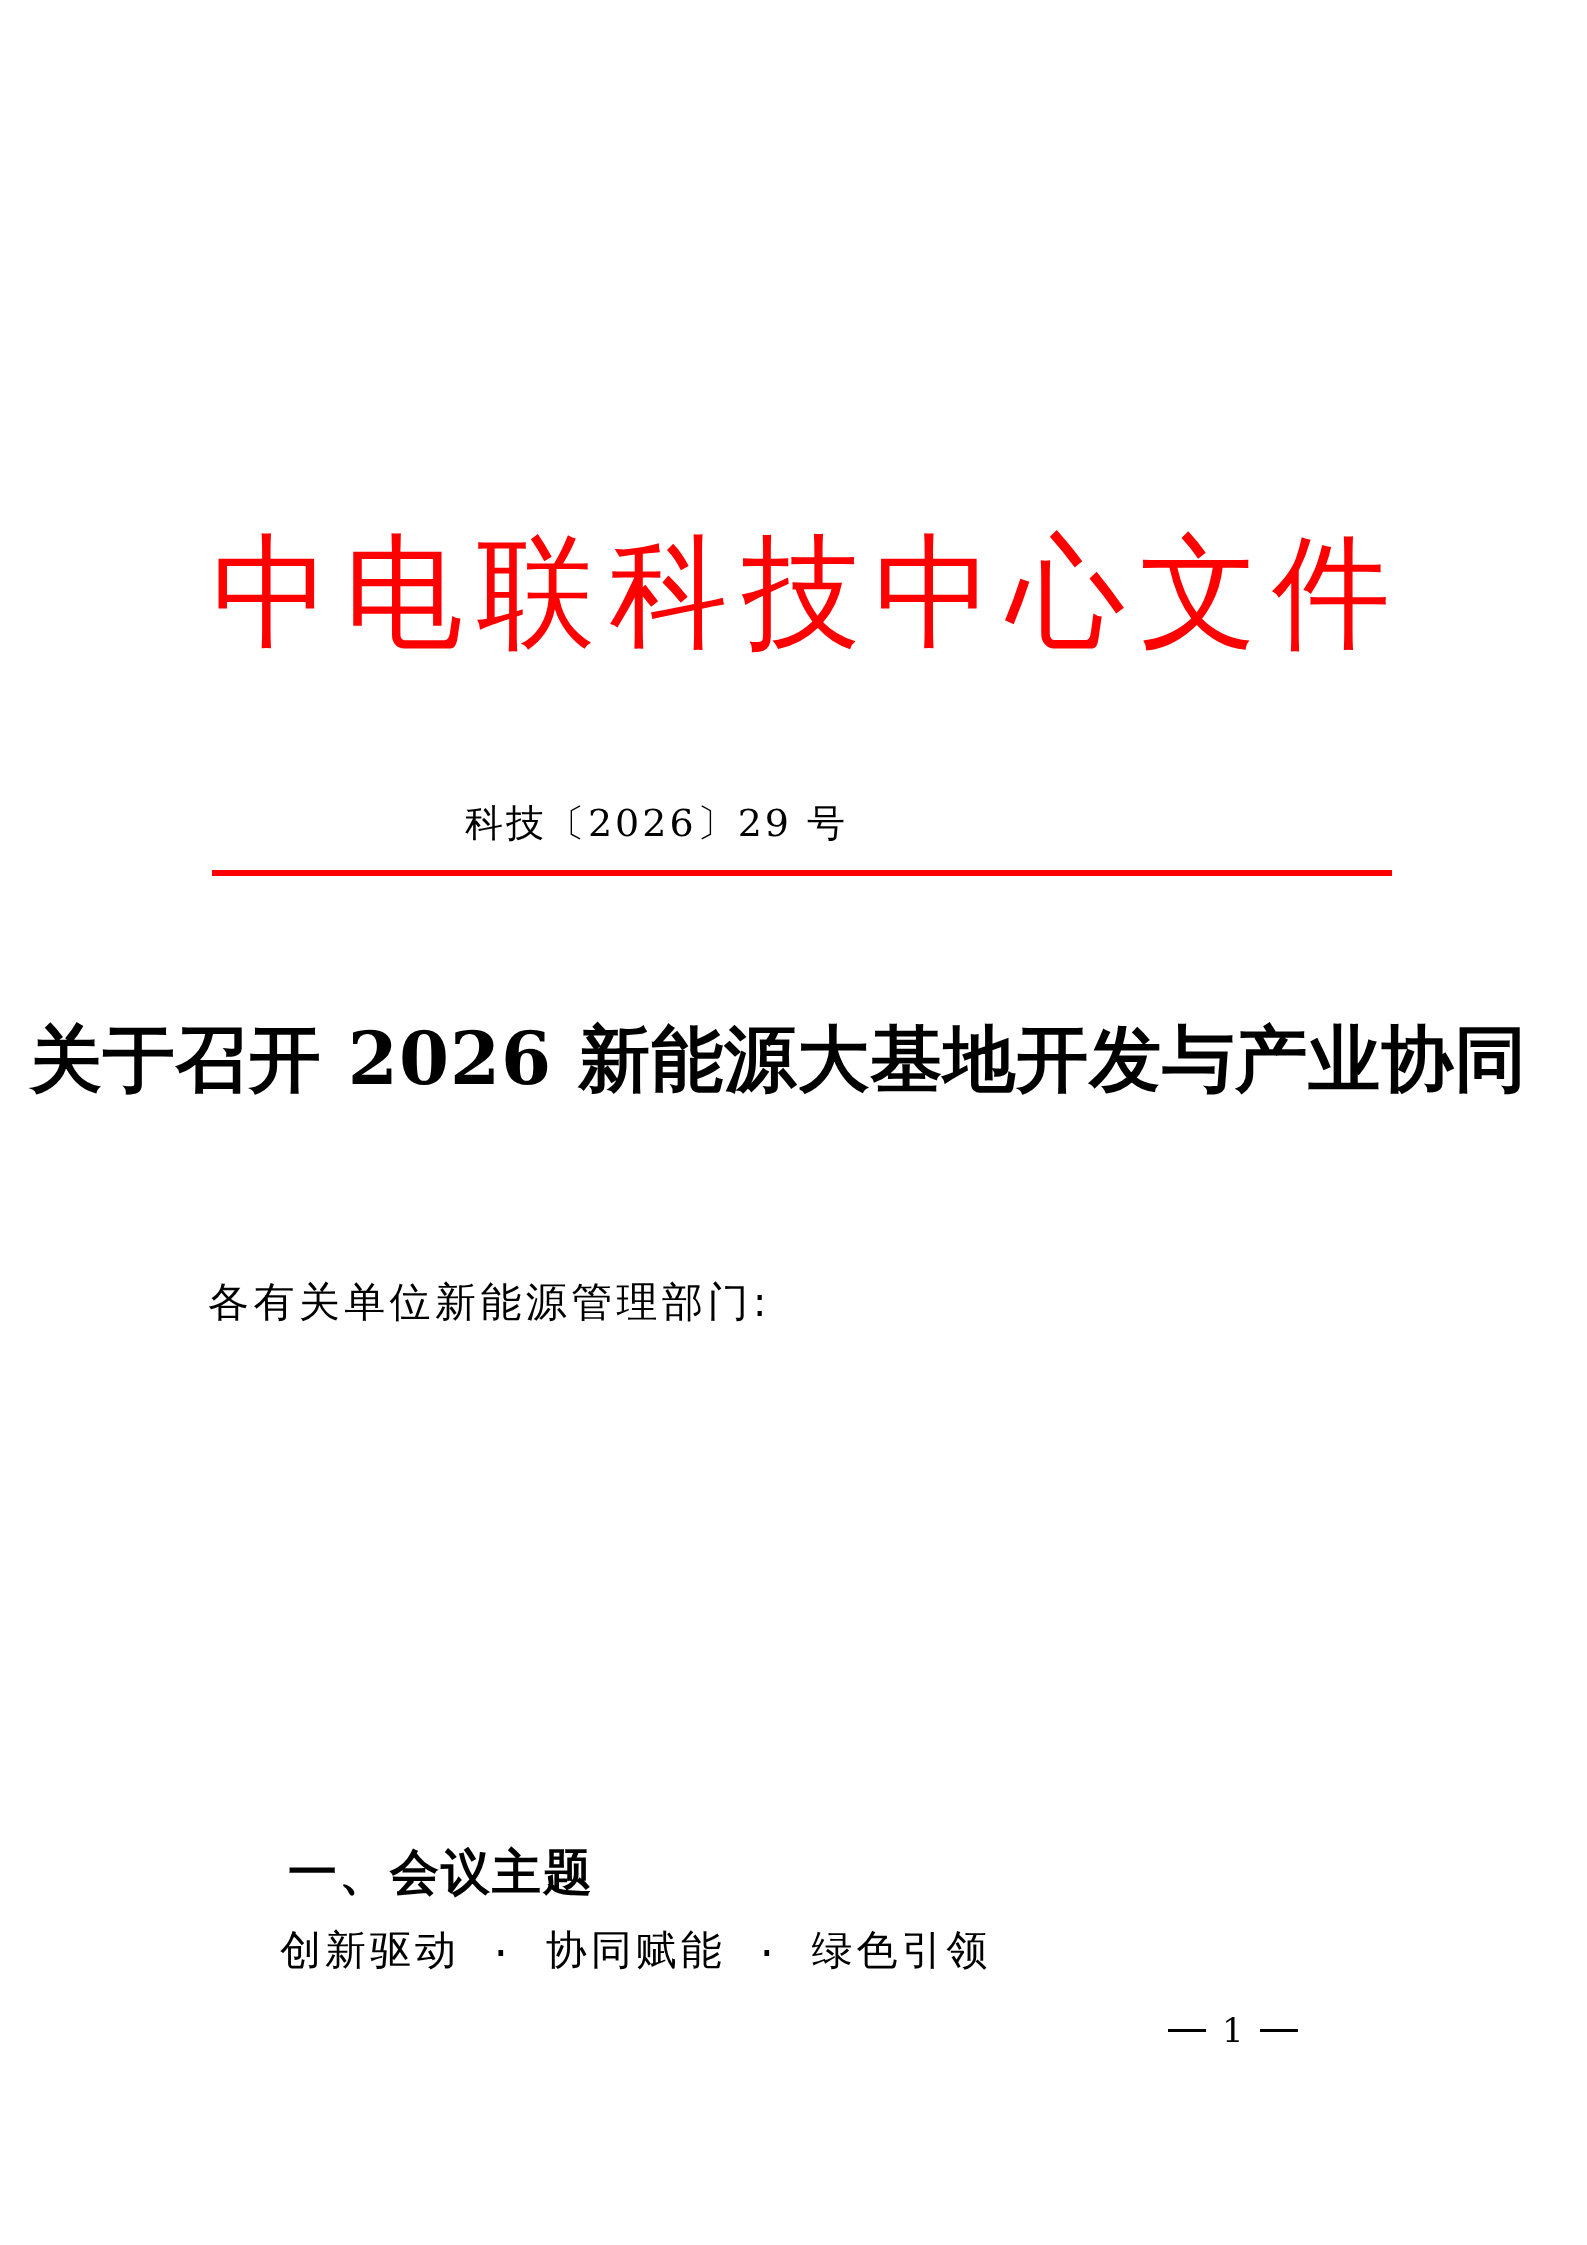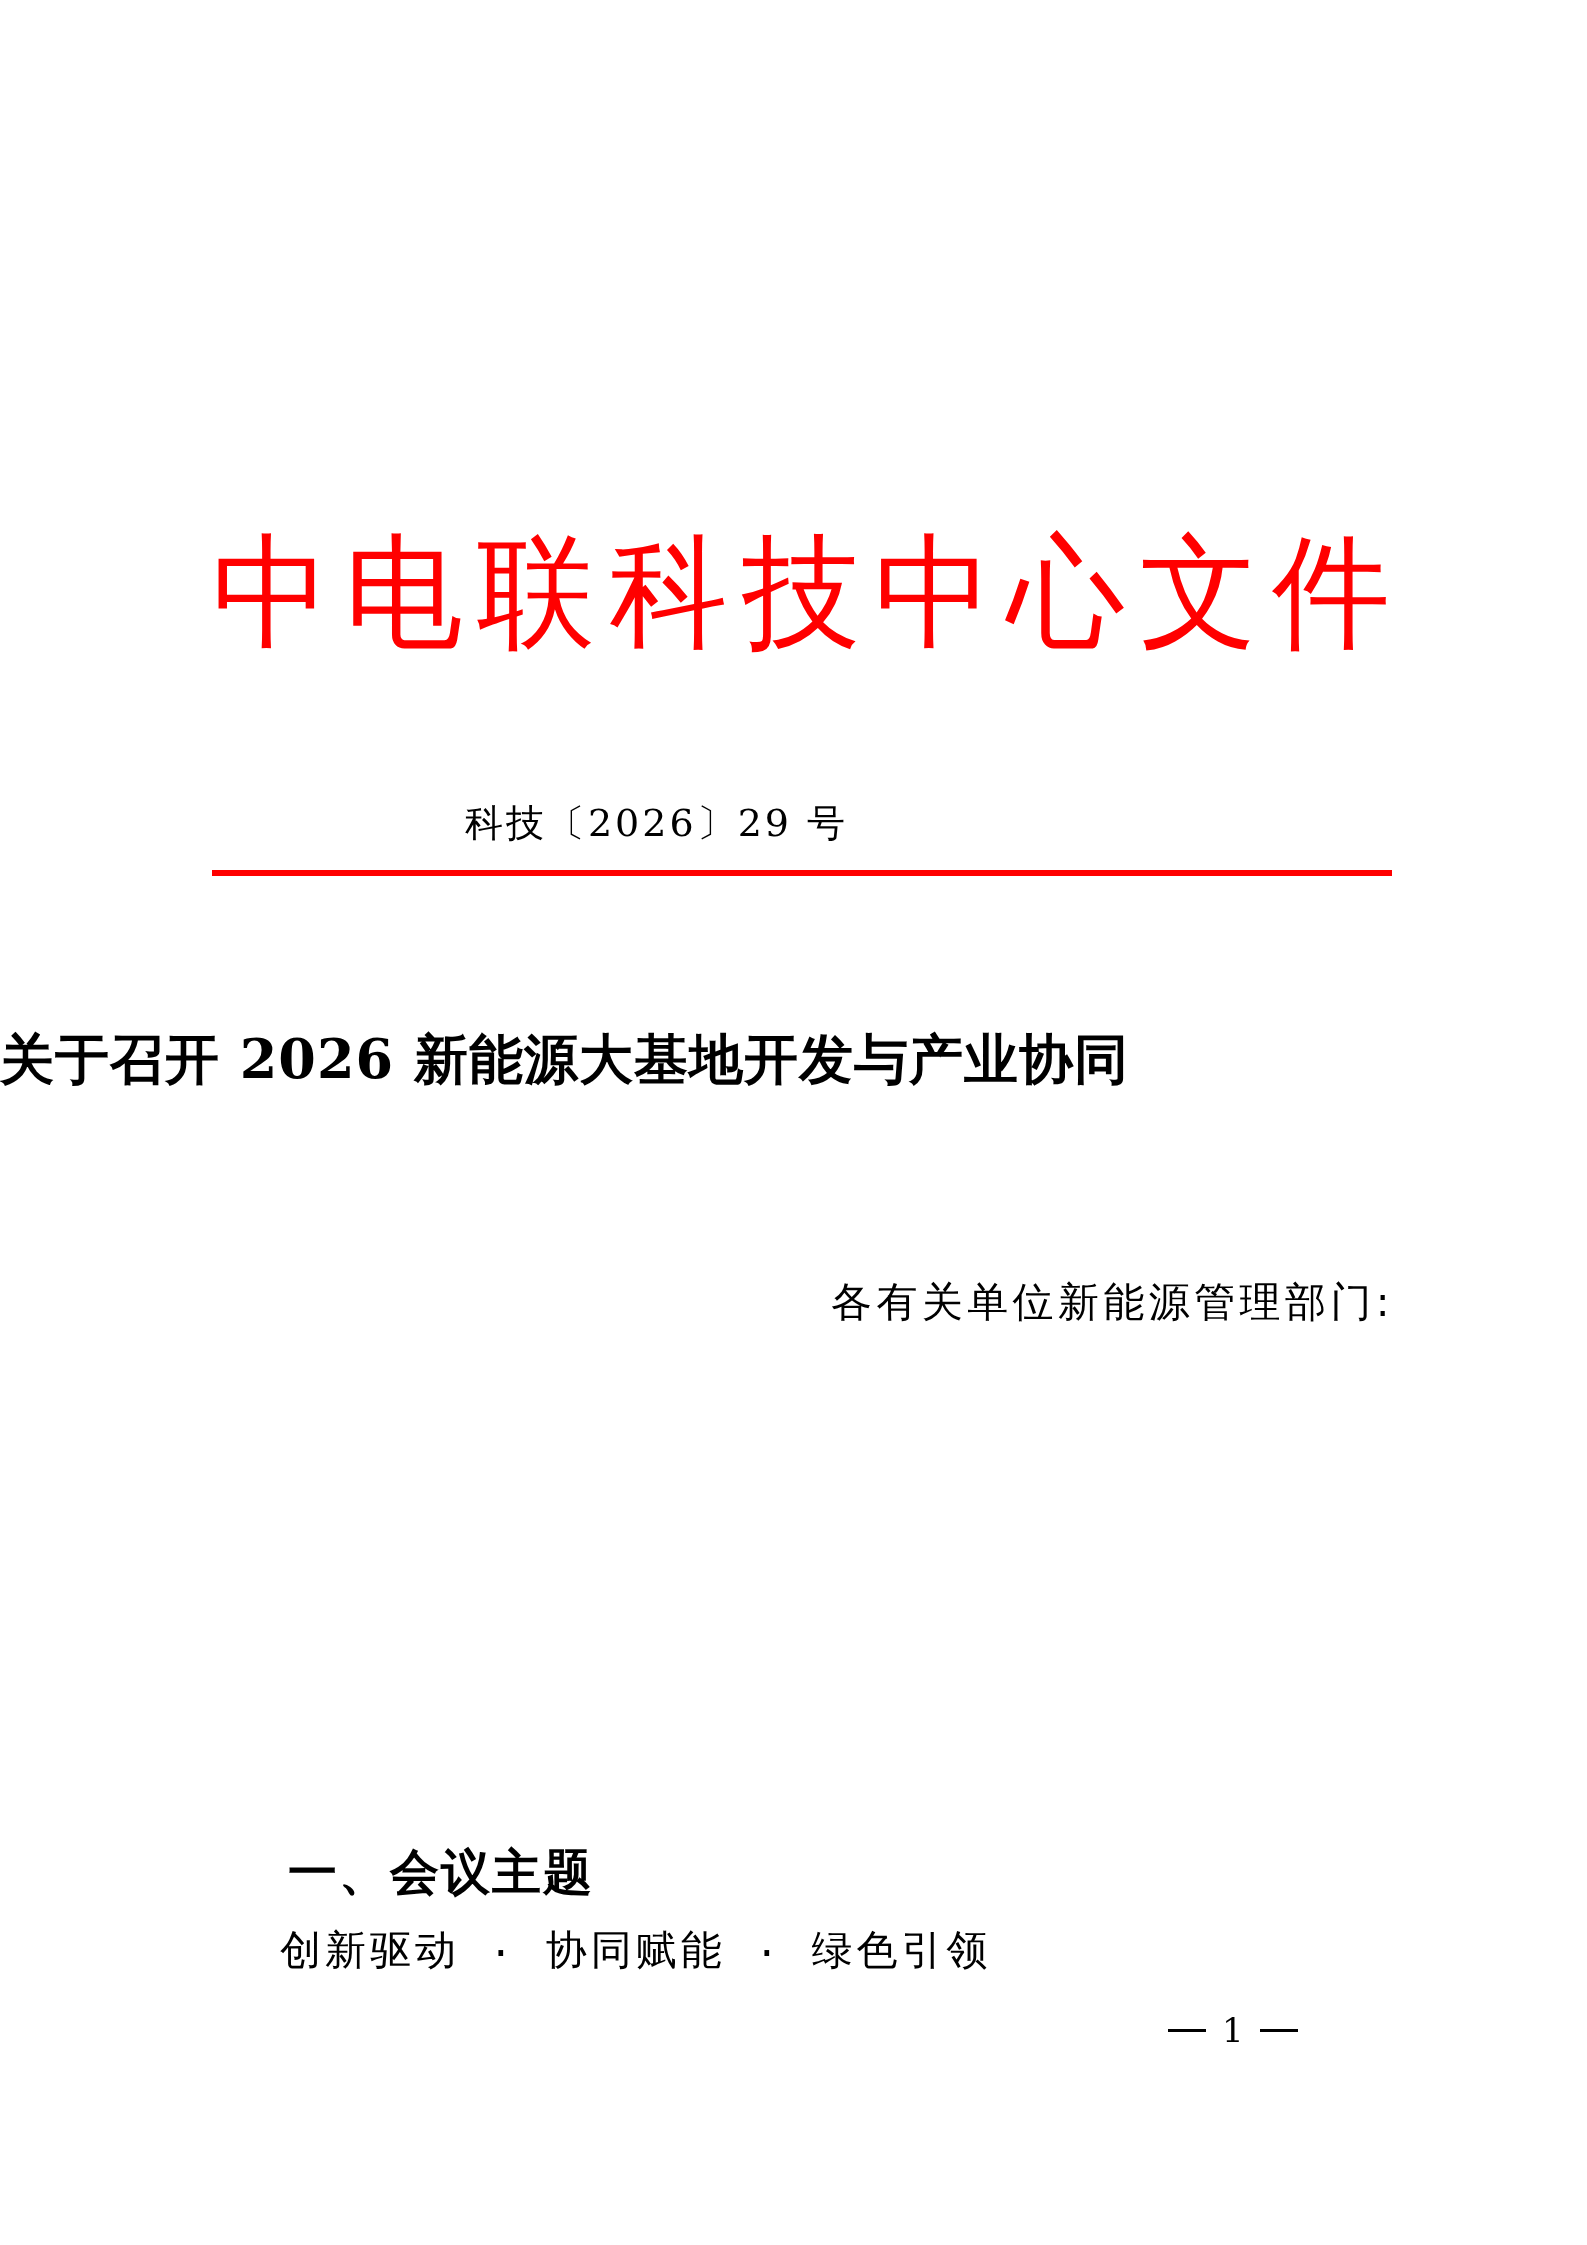--- a/index.html
+++ b/index.html
@@ -53,38 +53,37 @@
       width: 1180px;
       height: 6px;
       background: #ff0000;
     }
 
     .title {
       position: absolute;
       left: 0;
       width: 1557px;
       top: 1022px;
-      text-align: left;
+      text-align: center;
       font-family: "DejaVu Serif", "Liberation Serif", serif;
       font-weight: bold;
-      font-size: 54px;
+      font-size: 72px;
       line-height: 74px;
       letter-spacing: 1px;
     }
     .title div { display: block; }
 
     .body-text {
       position: absolute;
       left: 208px;
       width: 1186px;
       font-family: "DejaVu Sans", "Liberation Sans", sans-serif;
       font-size: 41px;
       line-height: 81.5px;
       letter-spacing: 4.4px;
-      text-align: right;
     }
     .salutation { top: 1262px; }
     .para {
       top: 1343px;
       text-indent: 90px;
       text-align: justify;
       text-align-last: left;
     }
     .section-head {
       position: absolute;

